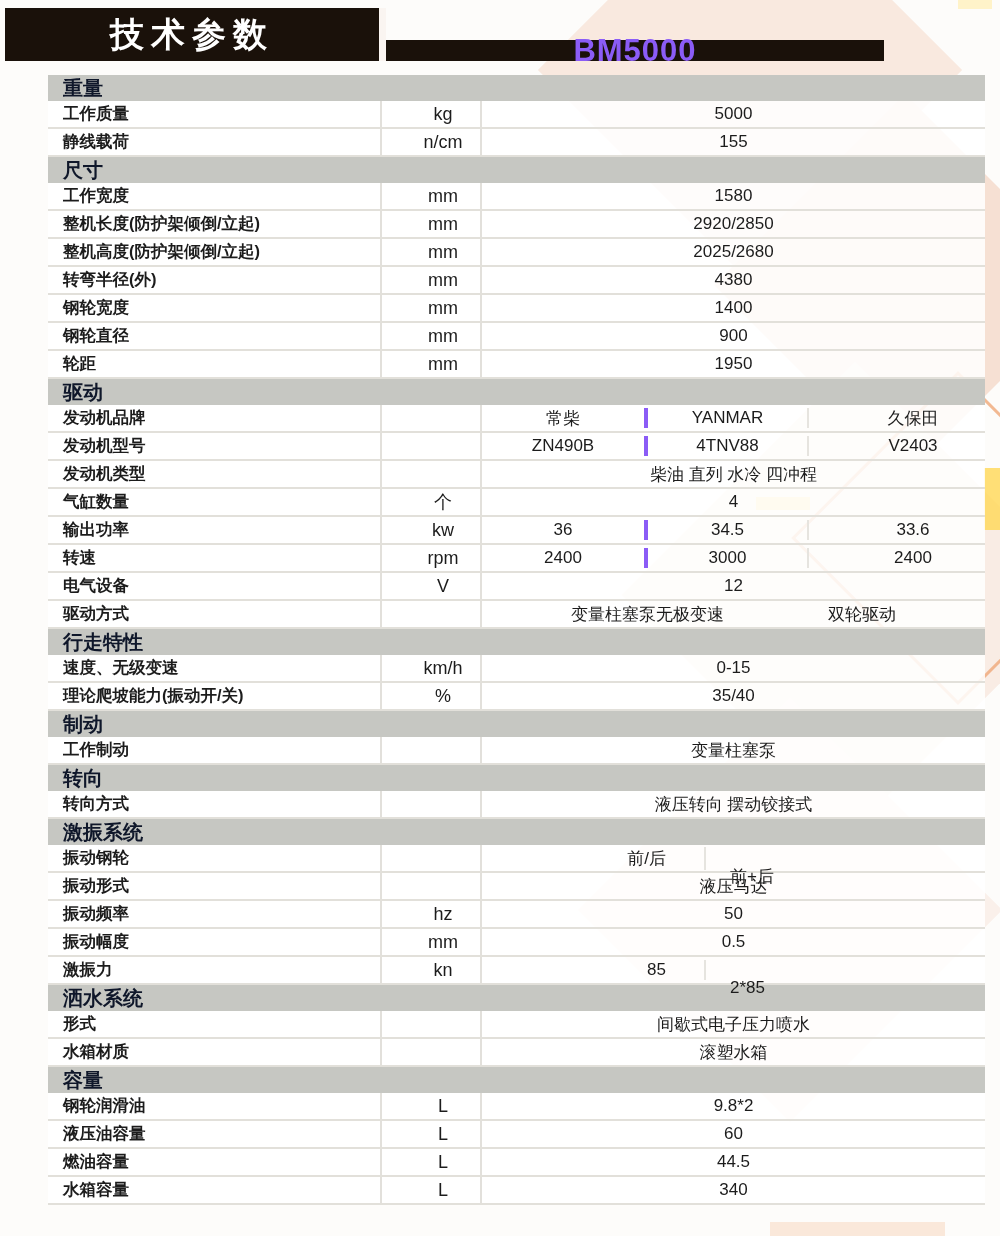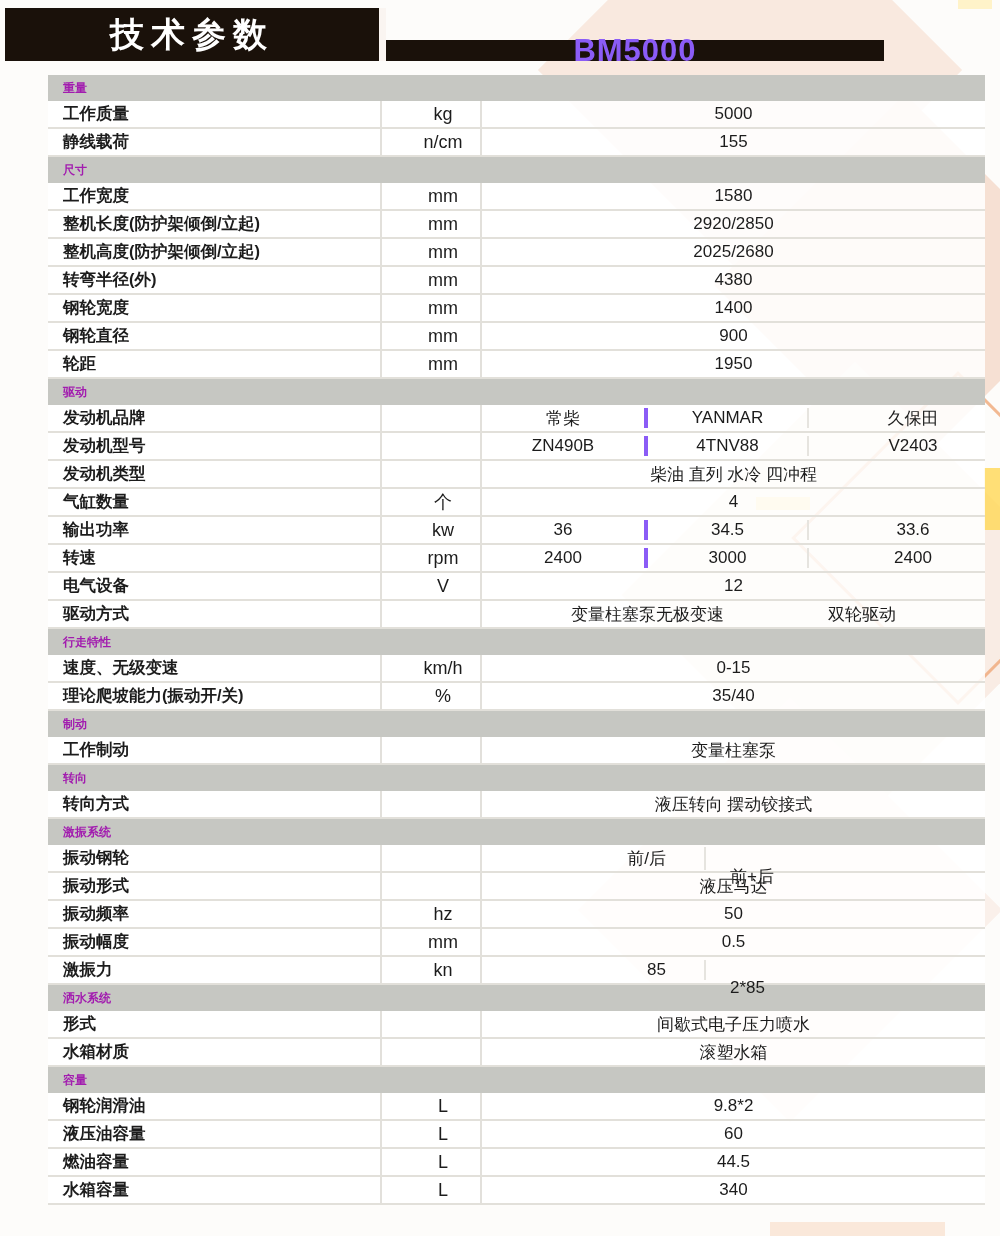--- a/index.html
+++ b/index.html
@@ -33,21 +33,21 @@
     flex:1;background:#1a110a;color:#8b5cf6;
     display:flex;align-items:center;justify-content:center;
     font-size:31px;font-weight:bold;letter-spacing:1px;margin-top:32px;
   }
 
   
   #spec-table{position:absolute;left:48px;top:75px;width:937px;z-index:1;}
   .section-row{
     height:26px;background:#c6c7c2;display:flex;align-items:center;
     padding-left:15px;box-sizing:border-box;
-    font-weight:bold;font-size:12px;color:#a21caf;
+    font-weight:bold;font-size:20px;color:#0f172a;
   }
   .data-row{
     height:28px;display:flex;background:rgba(255,255,255,0.86);
     border-bottom:2px solid rgba(224,222,216,0.95);box-sizing:border-box;
   }
   .cell{display:flex;align-items:center;box-sizing:border-box;}
   .cell-label{
     width:334px;padding-left:15px;border-right:2px solid #e2e0db;
     font-weight:bold;font-size:16.5px;white-space:nowrap;
   }

